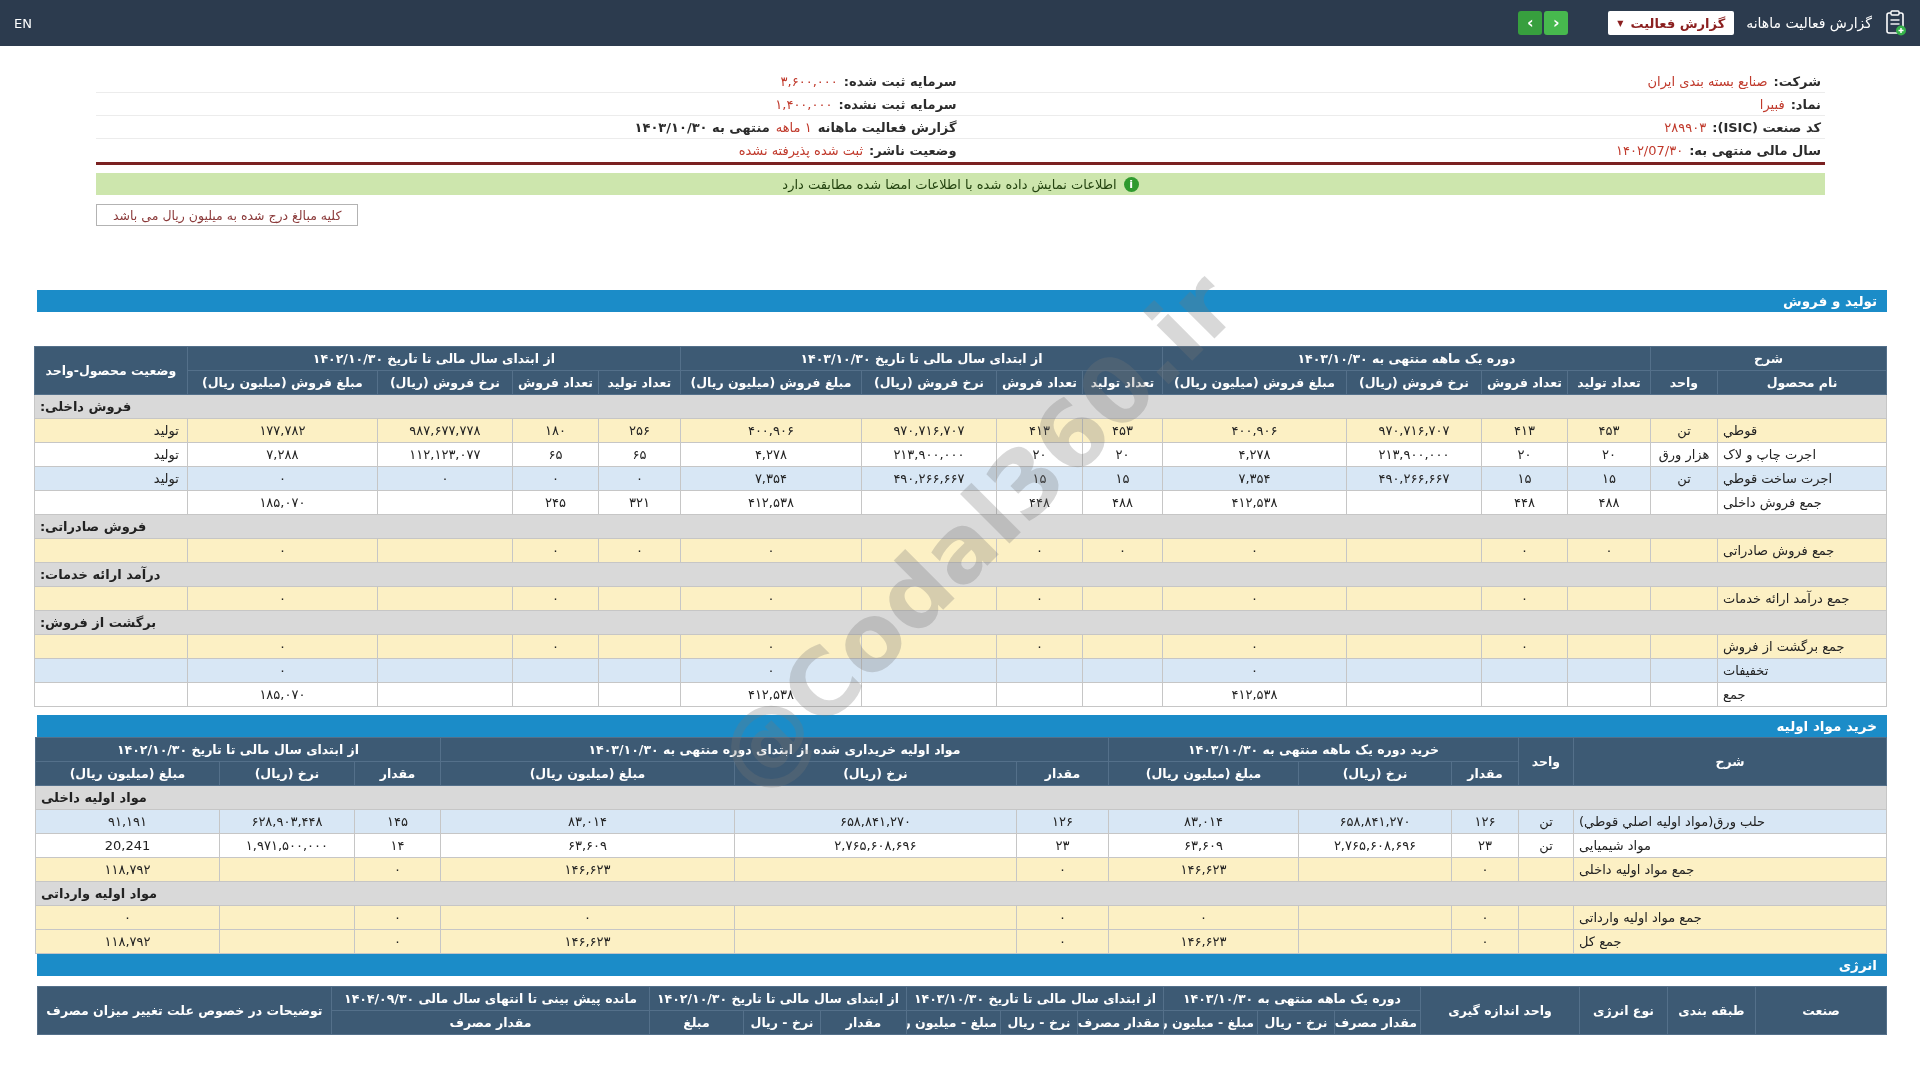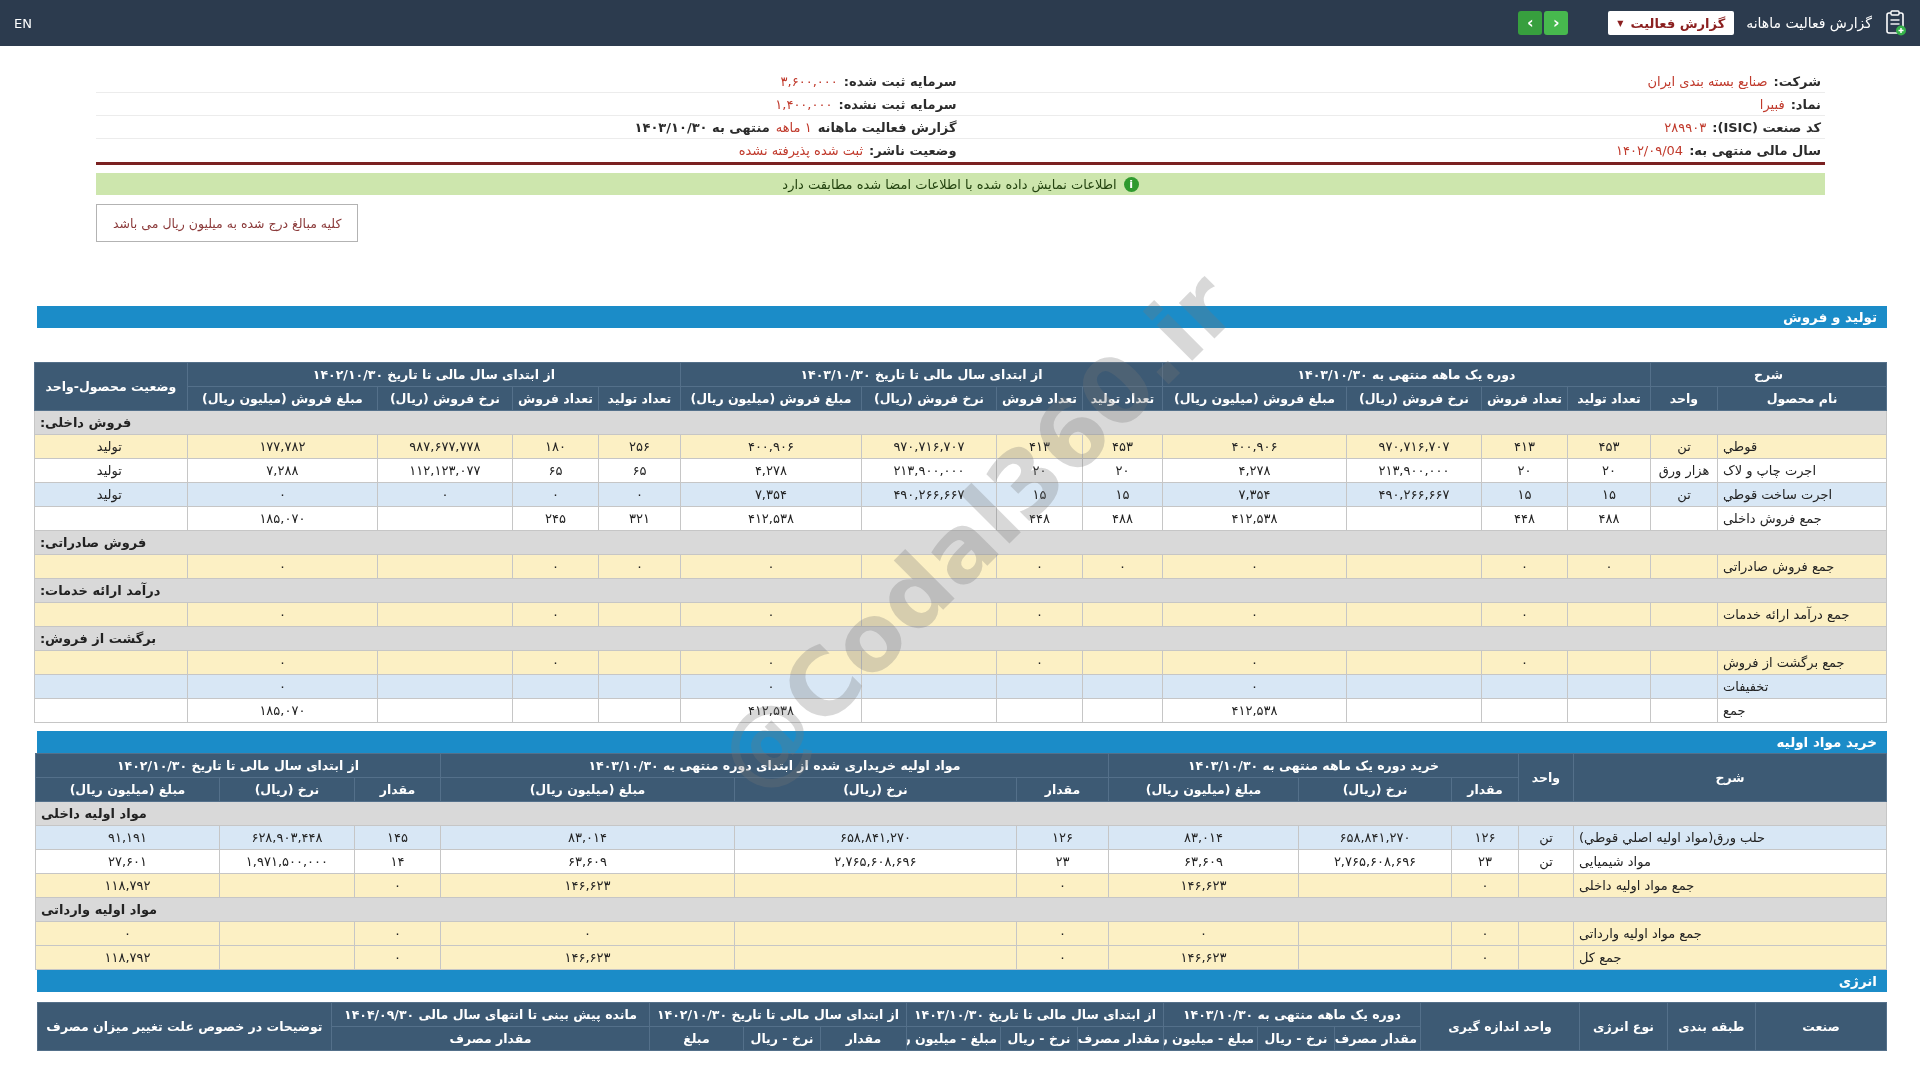--- a/index.html
+++ b/index.html
@@ -32,42 +32,42 @@
   .info-cell{width:50%;display:flex;align-items:center;gap:6px;padding-right:4px;white-space:nowrap}
   .info-label{color:#2c2c2c;font-weight:700}
   .info-value{color:#c0392b;text-decoration:none}
   .info-suffix{color:#2c2c2c;font-weight:600}
 
   .green-bar{margin-top:8px;height:22px;background:#cde6ad;display:flex;align-items:center;justify-content:center;
     gap:7px;font-size:13px;color:#23430f}
   .info-circle{width:15px;height:15px;border-radius:50%;background:#2f9a2f;color:#fff;font-size:11px;font-weight:bold;
     display:flex;align-items:center;justify-content:center;font-style:normal}
   .amounts-row{display:flex;justify-content:flex-end;margin-top:9px}
-  .amounts-box{height:38px;border:1px solid #b3b3b3;background:#fff;display:flex;align-items:center;
+  .amounts-box{height:22px;border:1px solid #b3b3b3;background:#fff;display:flex;align-items:center;
     padding:0 16px;font-size:12.5px;color:#8b3a3a;white-space:nowrap}
 
   
   .section-bar{height:22px;background:#1b8cc8;color:#fff;font-weight:bold;font-size:13.5px;
     display:flex;align-items:center;padding:0 10px}
   .bar-production{margin-top:64px}
   .bar-materials{margin-top:8px}
   .bar-energy{}
   .note-row{margin-top:3px;height:24px;border:1px solid #c6c6c6;background:#fff;display:flex;align-items:center;
     padding:0 8px;font-weight:bold;font-size:13px;color:#111}
 
   
   table.data{border-collapse:collapse;table-layout:fixed;width:100%;direction:rtl}
   .tbl-production{margin-top:34px}
   .tbl-energy{margin-top:10px}
   table.data th{background:#3d5a74;color:#fff;font-weight:bold;font-size:12.5px;border:1px solid #54708a;
     height:24px;padding:0 3px;white-space:nowrap;overflow:hidden;text-align:center}
   table.data td{border:1px solid #c6c6c6;height:24px;font-size:13px;color:#222;text-align:center;
     padding:0 5px;white-space:nowrap;overflow:hidden;background:#fff}
   table.data td:first-child{text-align:left;padding-right:2px}
-  .tbl-production td:last-child{text-align:center;padding-right:8px}
+  .tbl-production td:last-child{text-align:right;padding-right:8px}
   tr.wheat td{background:#fcf0c4}
   tr.blue td{background:#d8e7f5}
   tr.plain td{background:#fff}
   td.section-row{background:#d9d9d9 !important;text-align:right;font-weight:bold;color:#222}
 
   
   .watermark{position:absolute;left:640px;top:495px;width:640px;text-align:center;direction:ltr;
     font-size:92px;font-weight:bold;color:#777;opacity:.28;transform:rotate(-45deg);
     pointer-events:none;white-space:nowrap;z-index:50}
 </style>
@@ -134,21 +134,21 @@
         <div class="info-cell">
           <span class="info-label">گزارش فعالیت ماهانه</span>
           <span class="info-value">۱ ماهه</span>
           <span class="info-suffix">منتهی به ۱۴۰۳/۱۰/۳۰</span>
         </div>
       </div>
 
       <div class="info-row">
         <div class="info-cell">
           <span class="info-label">سال مالی منتهی به:</span>
-          <span class="info-value">۱۴۰۲/۰۹/04</span>
+          <span class="info-value">۱۴۰۲/07/۳۰</span>
         </div>
         <div class="info-cell">
           <span class="info-label">وضعیت ناشر:</span>
           <span class="info-value">ثبت شده پذیرفته نشده</span>
         </div>
       </div>
 
     </div>
 
     <div class="green-bar">
@@ -430,21 +430,21 @@
           <td>مواد شیمیایی</td>
           <td>تن</td>
           <td>۲۳</td>
           <td>۲,۷۶۵,۶۰۸,۶۹۶</td>
           <td>۶۳,۶۰۹</td>
           <td>۲۳</td>
           <td>۲,۷۶۵,۶۰۸,۶۹۶</td>
           <td>۶۳,۶۰۹</td>
           <td>۱۴</td>
           <td>۱,۹۷۱,۵۰۰,۰۰۰</td>
-          <td>۲۷,۶۰۱</td>
+          <td>20,241</td>
         </tr>
         <tr class="wheat">
           <td>جمع مواد اولیه داخلی</td>
           <td></td>
           <td>۰</td>
           <td></td>
           <td>۱۴۶,۶۲۳</td>
           <td>۰</td>
           <td></td>
           <td>۱۴۶,۶۲۳</td>

